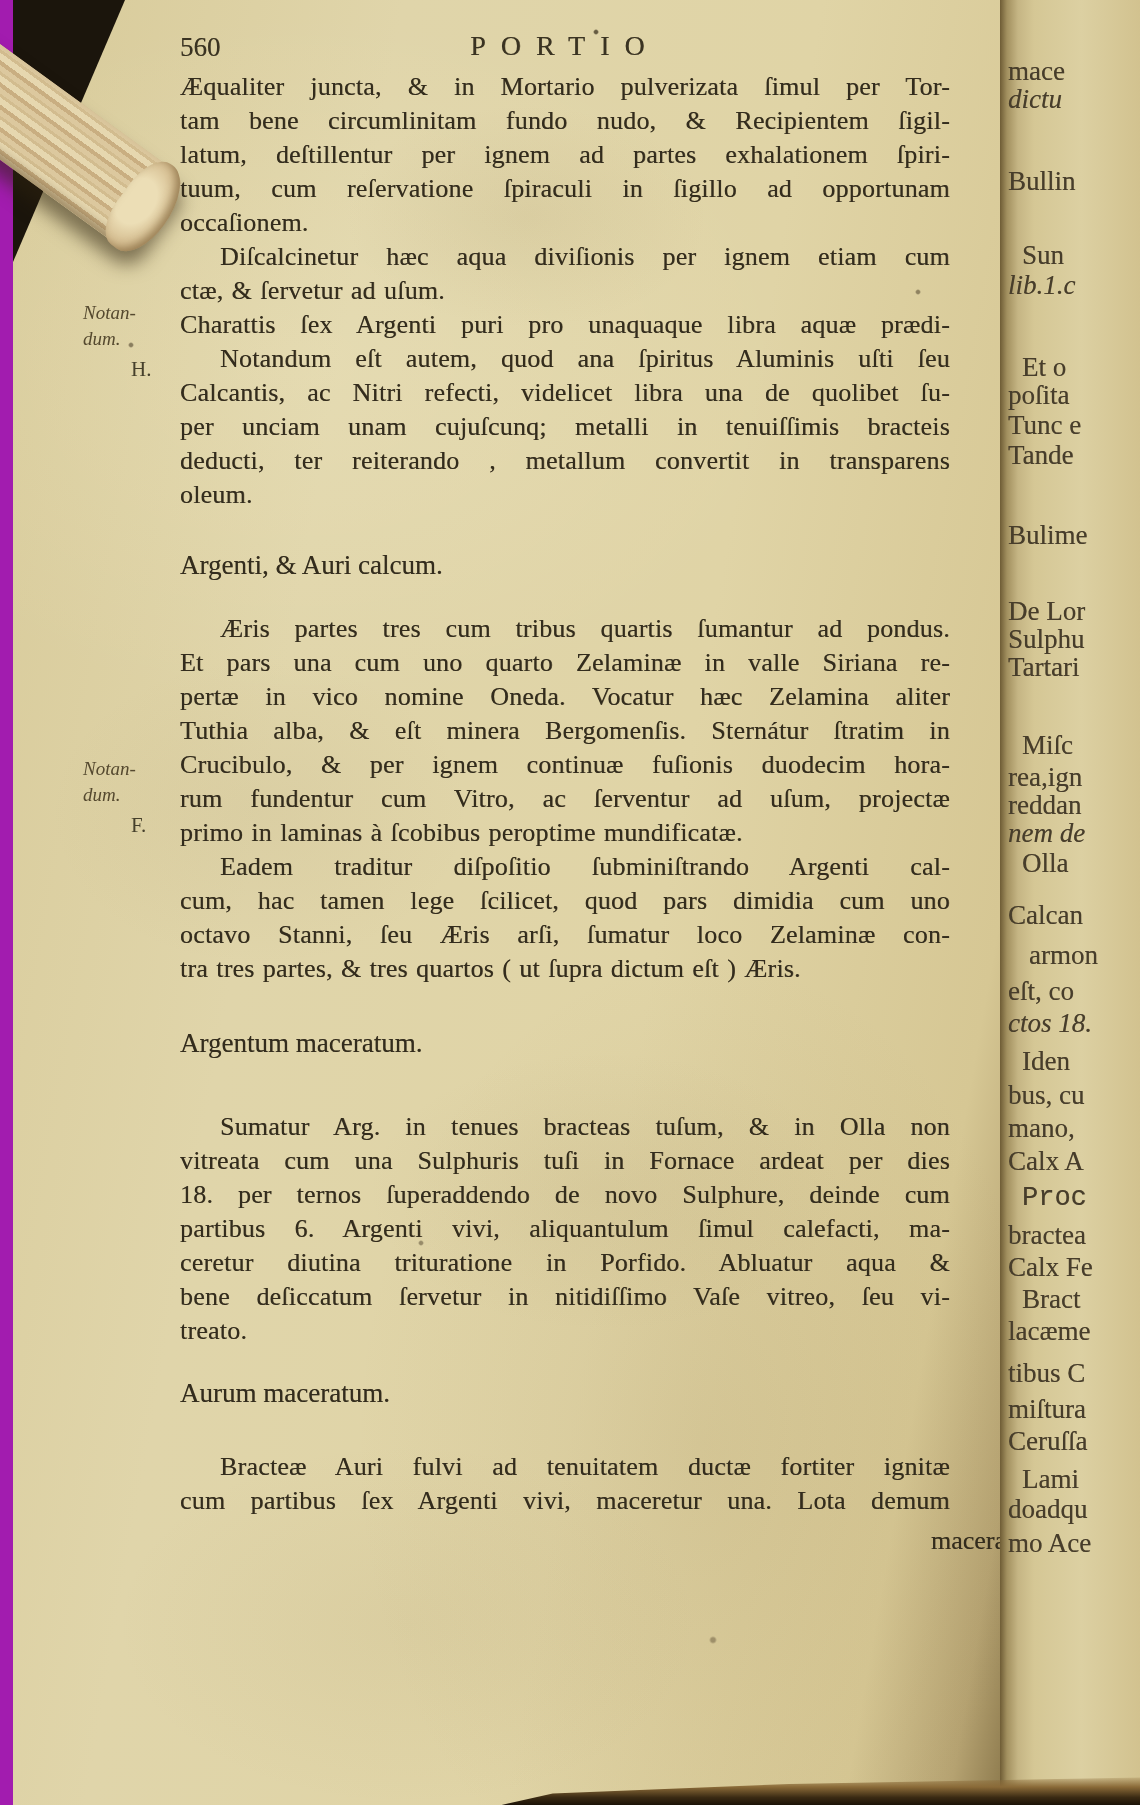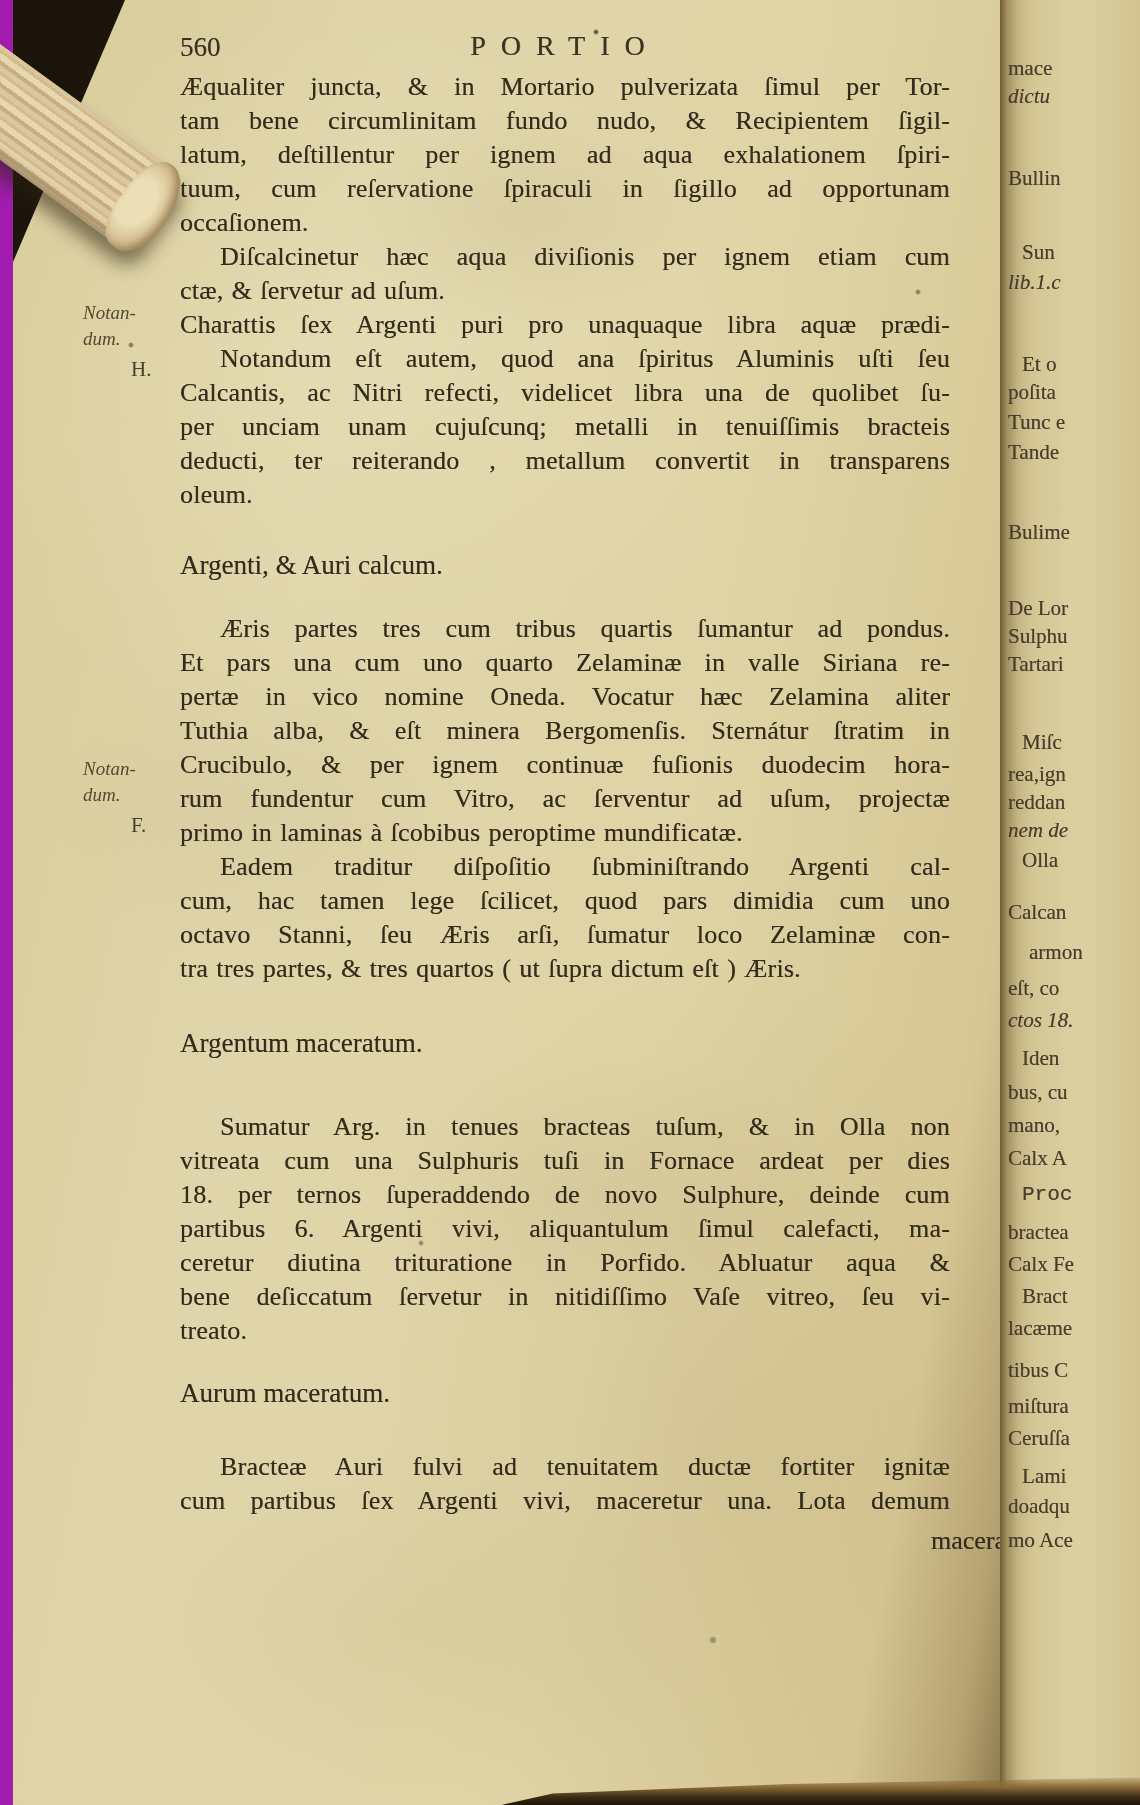--- a/index.html
+++ b/index.html
@@ -22,21 +22,21 @@
       radial-gradient(circle at 583px 32px, rgba(70,60,40,.8) 0 1.5px, transparent 3px),
       radial-gradient(circle at 118px 345px, rgba(80,68,45,.6) 0 1.5px, transparent 3px),
       radial-gradient(circle at 905px 292px, rgba(80,68,45,.55) 0 1.5px, transparent 3px),
       radial-gradient(circle at 408px 1243px, rgba(80,68,45,.5) 0 1.5px, transparent 3px),
       radial-gradient(circle at 700px 1640px, rgba(90,75,50,.45) 0 2px, transparent 4px);}
 
   
   .right-strip{position:absolute;left:1000px;top:0;width:140px;height:1805px;
     background:
       linear-gradient(to right,#6e5c35 0,#a2905f 7px,#c5b584 18px,#d5c795 34px,#dcd0a2 58%,#d2c28f 100%);}
-  .right-strip .frag{position:absolute;color:#473d2b;font-size:21px;white-space:nowrap;
+  .right-strip .frag{position:absolute;color:#473d2b;font-size:27px;white-space:nowrap;
     text-shadow:.3px .3px .5px rgba(60,50,30,.5);}
   .right-strip .frag.it{font-style:italic;}
   .right-strip .frag.ind{margin-left:14px;}
 
   
   .bottom-edge{position:absolute;bottom:0;left:44%;right:0;height:30px;
     background:linear-gradient(to bottom, rgba(138,106,56,0) 0, #8a6a38 40%, #3a2a13 75%, #1c1308 100%);
     clip-path:polygon(0 100%, 8% 62%, 45% 30%, 100% 8%, 100% 100%);}
 
   
@@ -104,21 +104,21 @@
           <div class="mline">Notan-</div>
           <div class="mline">dum.</div>
           <div class="mletter">F.</div>
         </div>
       </div>
 
     <div class="flow">
         <div class="para">
           <div class="line">Æqualiter juncta, &amp; in Mortario pulverizata ſimul per Tor-</div>
           <div class="line">tam bene circumlinitam fundo nudo, &amp; Recipientem ſigil-</div>
-          <div class="line">latum, deſtillentur per ignem ad aqua exhalationem ſpiri-</div>
+          <div class="line">latum, deſtillentur per ignem ad partes exhalationem ſpiri-</div>
           <div class="line">tuum, cum reſervatione ſpiraculi in ſigillo ad opportunam</div>
           <div class="line last">occaſionem.</div>
         </div>
         <div class="para indent">
           <div class="line">Diſcalcinetur hæc aqua diviſionis per ignem etiam cum</div>
           <div class="line last">ctæ, &amp; ſervetur ad uſum.</div>
           <div class="line">Charattis ſex Argenti puri pro unaquaque libra aquæ prædi-</div>
         </div>
         <div class="para indent">
           <div class="line">Notandum eſt autem, quod ana ſpiritus Aluminis uſti ſeu</div>

